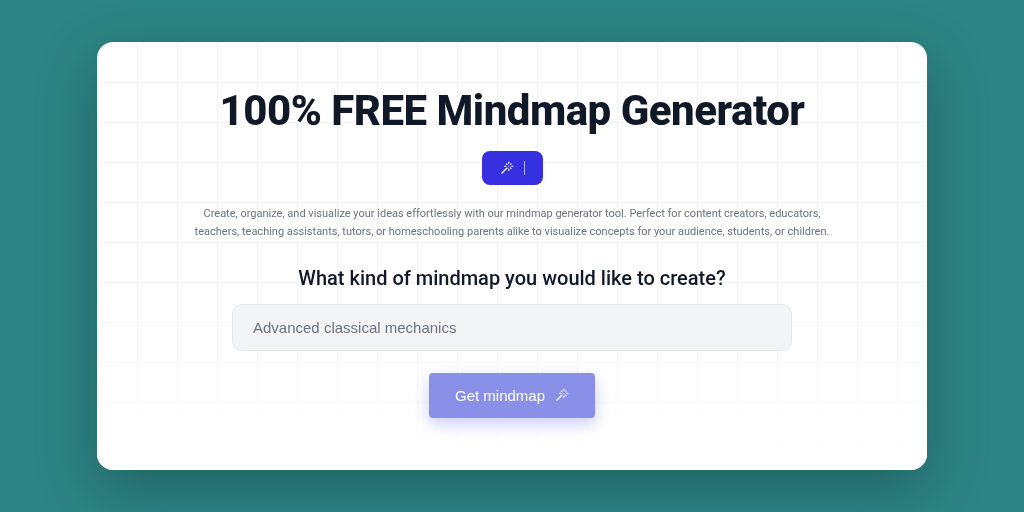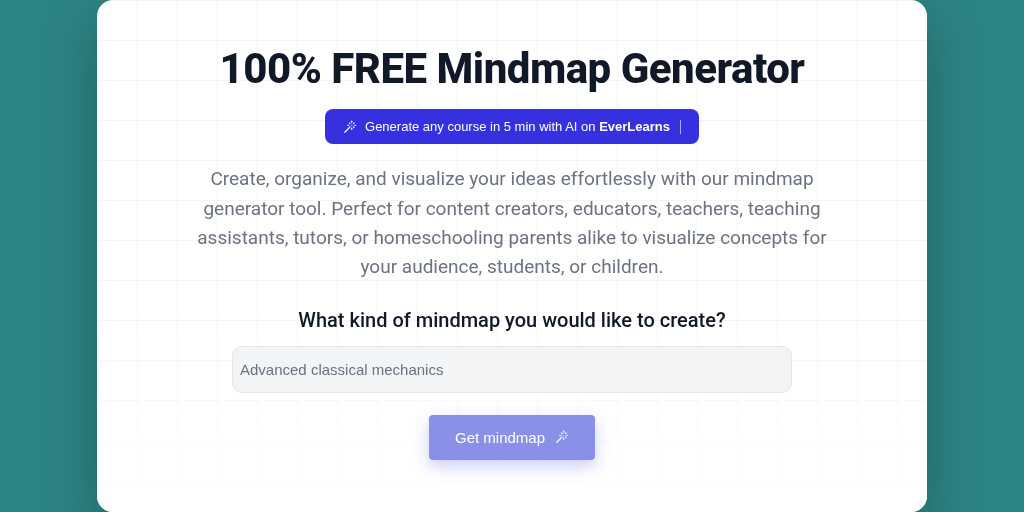--- a/index.html
+++ b/index.html
@@ -65,42 +65,42 @@
       align-items: center;
       gap: 8px;
       cursor: pointer;
       margin-bottom: 20px;
     }
     .promo-btn .brand {
       font-weight: 700;
     }
     .desc {
       color: #6b7280;
-      font-size: 19px;
+      font-size: 11px;
       line-height: 1.55;
       text-align: center;
       max-width: 660px;
       margin-bottom: 26px;
     }
     .prompt-label {
       font-size: 20px;
       color: #111827;
       font-weight: 500;
       margin-bottom: 14px;
     }
     .input-wrap {
       width: 560px;
       margin-bottom: 22px;
     }
     .text-input {
       width: 100%;
       border: 1px solid #e5e7eb;
       background: #f3f4f5;
       border-radius: 10px;
-      padding: 14px 7px;
+      padding: 14px 20px;
       font-size: 15px;
       color: #6b7280;
       outline: none;
     }
     .cta-btn {
       background: #8a90e8;
       color: #fff;
       border: none;
       border-radius: 4px;
       padding: 14px 26px;
@@ -140,23 +140,20 @@
           <path d="M15 16v-2"></path>
           <path d="M8 9h2"></path>
           <path d="M20 9h2"></path>
           <path d="M17.8 11.8 19 13"></path>
           <path d="M15 9h0"></path>
           <path d="M17.8 6.2 19 5"></path>
           <path d="m3 21 9-9"></path>
           <path d="M12.2 6.2 11 5"></path>
         </svg>
       </span>
-      <span>
-        <span>Generate any course in 5 min with AI on </span><span class="brand">EverLearns</span>
-      </span>
       <span class="cursor-line"></span>
     </button>
 
     <p class="desc">Create, organize, and visualize your ideas effortlessly with our mindmap generator tool. Perfect for content creators, educators, teachers, teaching assistants, tutors, or homeschooling parents alike to visualize concepts for your audience, students, or children.</p>
 
     <div class="prompt-label">What kind of mindmap you would like to create?</div>
 
     <div class="input-wrap">
       <input type="text" class="text-input" value="Advanced classical mechanics" style="">
     </div>

